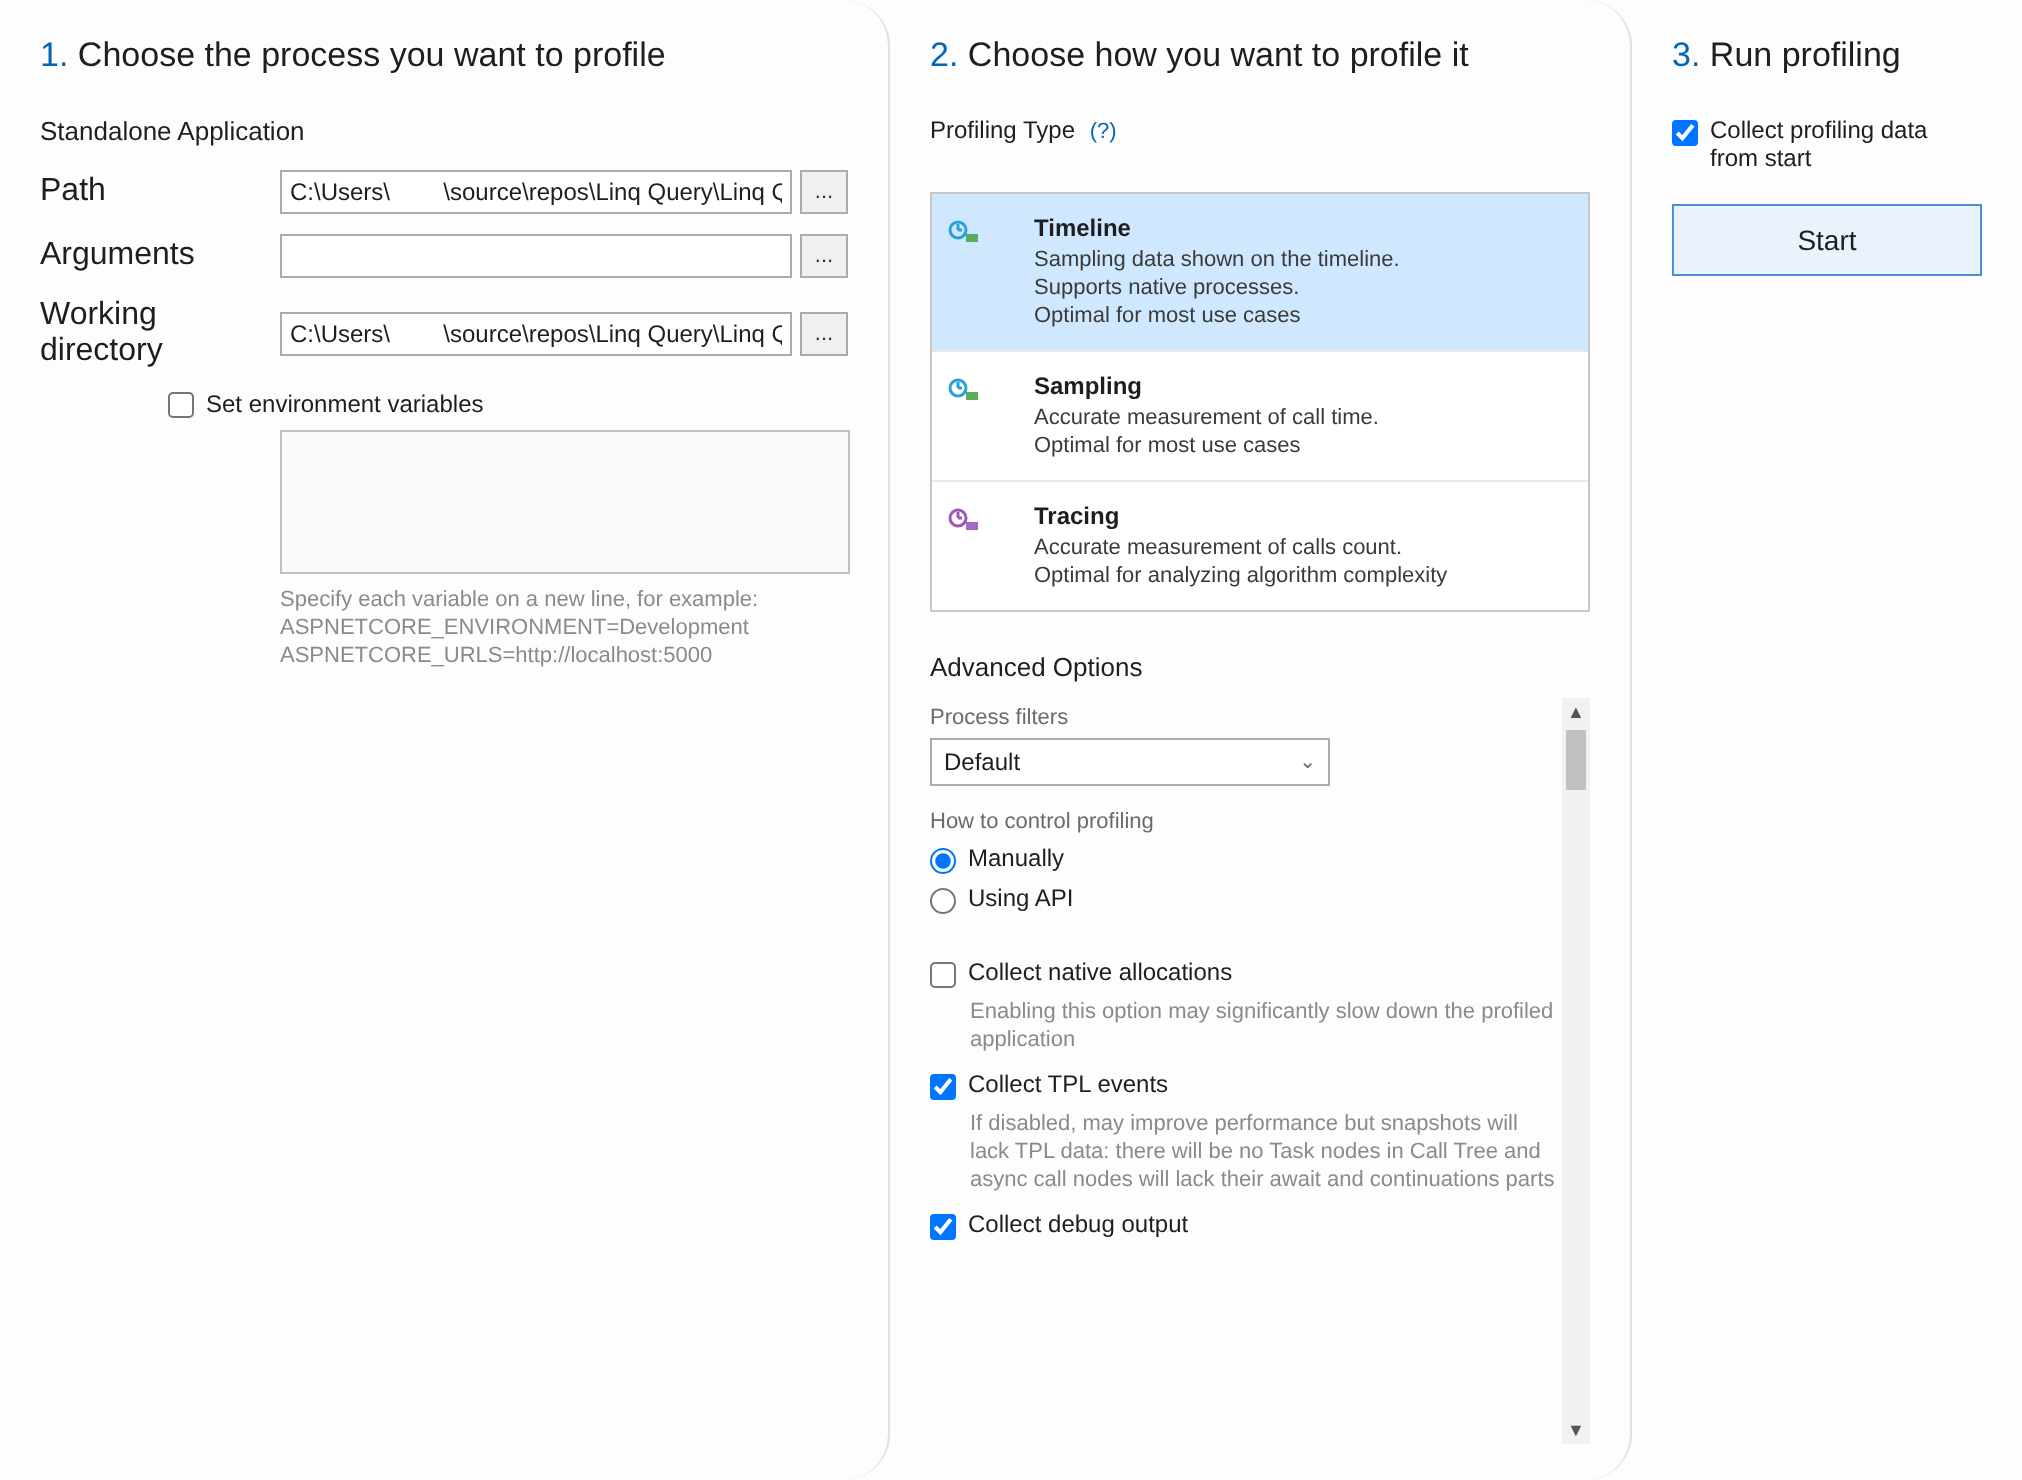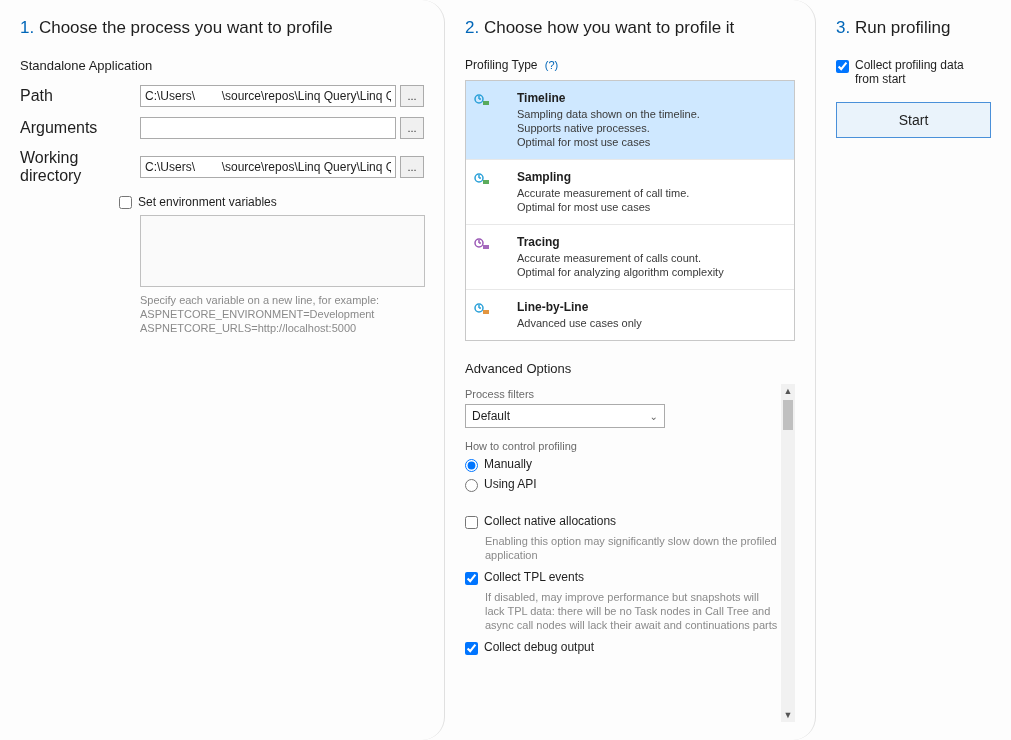--- a/index.html
+++ b/index.html
@@ -25,32 +25,32 @@
   .form-row .inputwrap { flex:1; display:flex; }
   .txt {
     flex:1; height:22px; border:1px solid #ababab; padding:2px 4px;
     font-size:12px; background:#fff; color:#1e1e1e; overflow:hidden; white-space:nowrap;
   }
   .browse-btn {
     width:24px; height:22px; margin-left:4px; border:1px solid #ababab;
     background:#f0f0f0; display:flex; align-items:center; justify-content:center;
     font-size:11px; cursor:pointer; color:#333;
   }
-  .check-row { display:flex; align-items:flex-end; margin:6px 0 6px 99px;}
+  .check-row { display:flex; align-items:flex-end; margin:6px 0 6px 64px;}
   .check-row input { margin-right:6px; }
   .envbox {
     margin-left:120px; width:285px; height:72px;
     border:1px solid #c0c0c0; background:#fafafa; margin-top:4px;
   }
   .envhint {
     margin-left:120px; width:285px; font-size:11px; color:#8a8a8a;
     line-height:14px; margin-top:6px;
   }
   
-  .section-label { font-size:12px; color:#1e1e1e; margin-bottom:8px;}
+  .section-label { font-size:12px; color:#1e1e1e; margin-bottom:24px;}
   .section-label .help { color:#0066b8; font-size:11px; margin-left:4px;}
   .type-list { border:1px solid #c8c8c8; background:#fff; }
   .type-item { padding:10px 12px 10px 51px; border-bottom:1px solid #e8e8e8; position:relative; cursor:pointer;}
   .type-item:last-child { border-bottom:none;}
   .type-item.selected { background:#cfe8ff; }
   .type-item .ticon { position:absolute; left:8px; top:10px; width:16px; height:16px; }
   .type-item .ttitle { font-weight:600; font-size:12px; color:#1e1e1e; margin-bottom:2px;}
   .type-item .tdesc { font-size:11px; color:#3a3a3a; line-height:14px;}
   .adv-head { font-size:13px; margin-top:20px; margin-bottom:8px;}
   .adv-scroll { position:relative; flex:1; overflow:hidden;}
@@ -173,30 +173,20 @@
       <div class="type-item">
         <div class="ticon"><svg width="16" height="16" viewBox="0 0 16 16">
             <circle cx="5" cy="8" r="4" fill="none" stroke="#9b59b6" stroke-width="1.5"></circle>
             <path d="M5 8 L5 5" stroke="#9b59b6" stroke-width="1.5"></path>
             <path d="M5 8 L7 8" stroke="#9b59b6" stroke-width="1.5"></path>
             <rect x="9" y="10" width="6" height="4" fill="#9b59b6" opacity="0.9"></rect>
           </svg></div>
         <div class="ttitle">Tracing</div>
         <div class="tdesc">Accurate measurement of calls count.<br>Optimal for analyzing algorithm complexity</div>
       </div>
-      <div class="type-item">
-        <div class="ticon"><svg width="16" height="16" viewBox="0 0 16 16">
-            <circle cx="5" cy="8" r="4" fill="none" stroke="#2aa0d8" stroke-width="1.5"></circle>
-            <path d="M5 8 L5 5" stroke="#2aa0d8" stroke-width="1.5"></path>
-            <path d="M5 8 L7 8" stroke="#2aa0d8" stroke-width="1.5"></path>
-            <rect x="9" y="10" width="6" height="4" fill="#e08a2a" opacity="0.9"></rect>
-          </svg></div>
-        <div class="ttitle">Line-by-Line</div>
-        <div class="tdesc">Advanced use cases only</div>
-      </div>
     </div>
 
   <div class="adv-head">Advanced Options</div>
 
   <div class="adv-scroll">
     <div class="adv-content">
 
       <div class="field-label">Process filters</div>
       <div class="combo">
         <span>Default</span>

